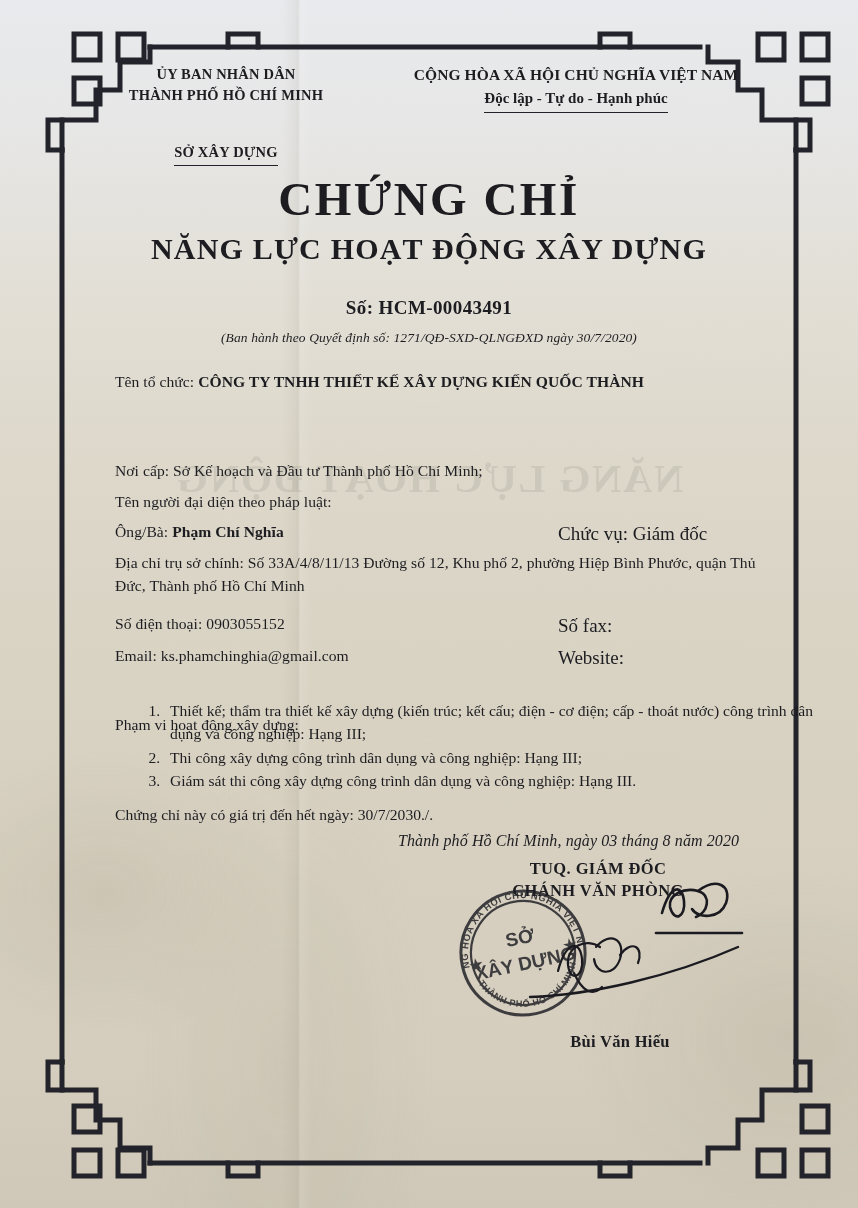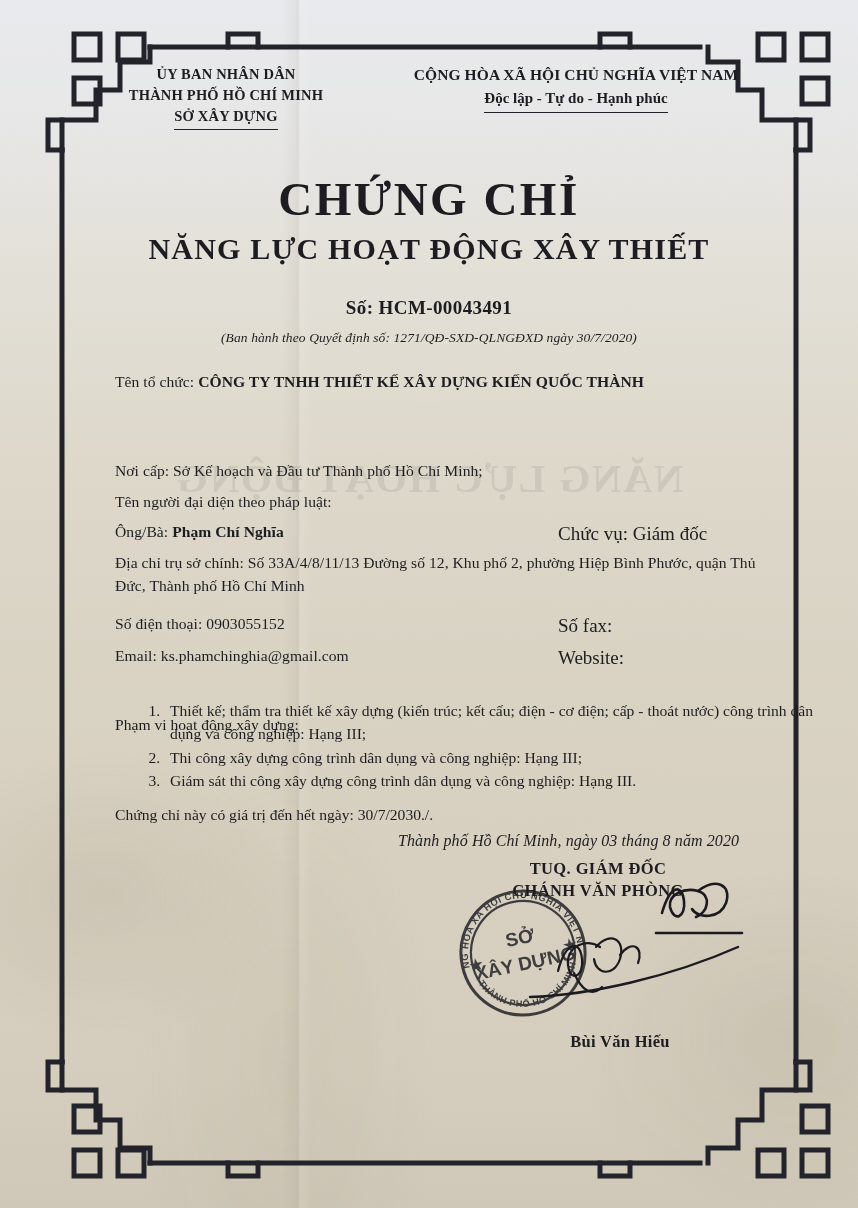--- a/index.html
+++ b/index.html
@@ -111,20 +111,21 @@
     text-align: center;
     font-weight: 700;
     line-height: 1.45;
   }
   .hdr-right .l1 { font-size: 15.5px; letter-spacing: .1px; }
   .hdr-right .l2 { font-size: 15px; margin-top: 2px; display: inline-block; }
   .ul-short {
     display: inline-block;
     border-bottom: 1.6px solid #22222a;
     padding-bottom: 2px;
+    margin-top: 36px;
   }
 
   
   .title-main {
     position: absolute;
     top: 176px; left: 0; right: 0;
     text-align: center;
     font-size: 47px;
     font-weight: 700;
     letter-spacing: 2.5px;
@@ -305,21 +306,21 @@
         <div>THÀNH PHỐ HỒ CHÍ MINH</div>
         <div><span class="ul-short">SỞ XÂY DỰNG</span></div>
       </div>
       <div class="hdr-right">
         <div class="l1">CỘNG HÒA XÃ HỘI CHỦ NGHĨA VIỆT NAM</div>
         <div><span class="l2 ul-short">Độc lập - Tự do - Hạnh phúc</span></div>
       </div>
     </div>
 
     <div class="title-main">CHỨNG CHỈ</div>
-    <div class="title-sub">NĂNG LỰC HOẠT ĐỘNG XÂY THIẾT</div>
+    <div class="title-sub">NĂNG LỰC HOẠT ĐỘNG XÂY DỰNG</div>
     <div class="cert-no">Số: HCM-00043491</div>
     <div class="decree">(Ban hành theo Quyết định số: 1271/QĐ-SXD-QLNGĐXD ngày 30/7/2020)</div>
 
     <div class="field" style="top:370px">
       <span>Tên tổ chức:</span>
       <b>CÔNG TY TNHH THIẾT KẾ XÂY DỰNG KIẾN QUỐC THÀNH</b>
     </div>
 
 
 

